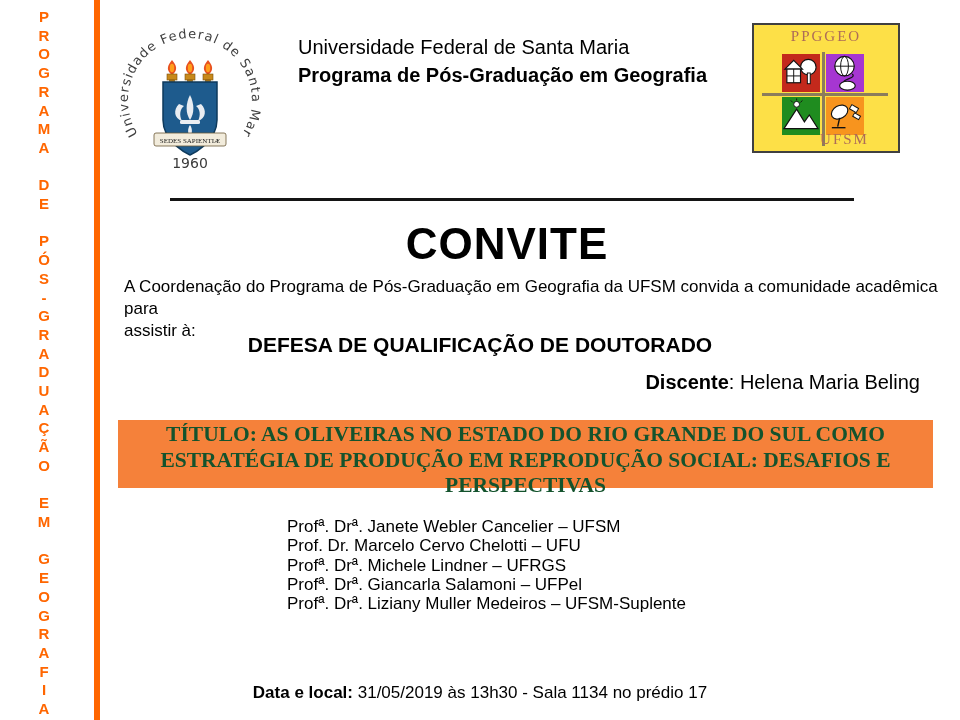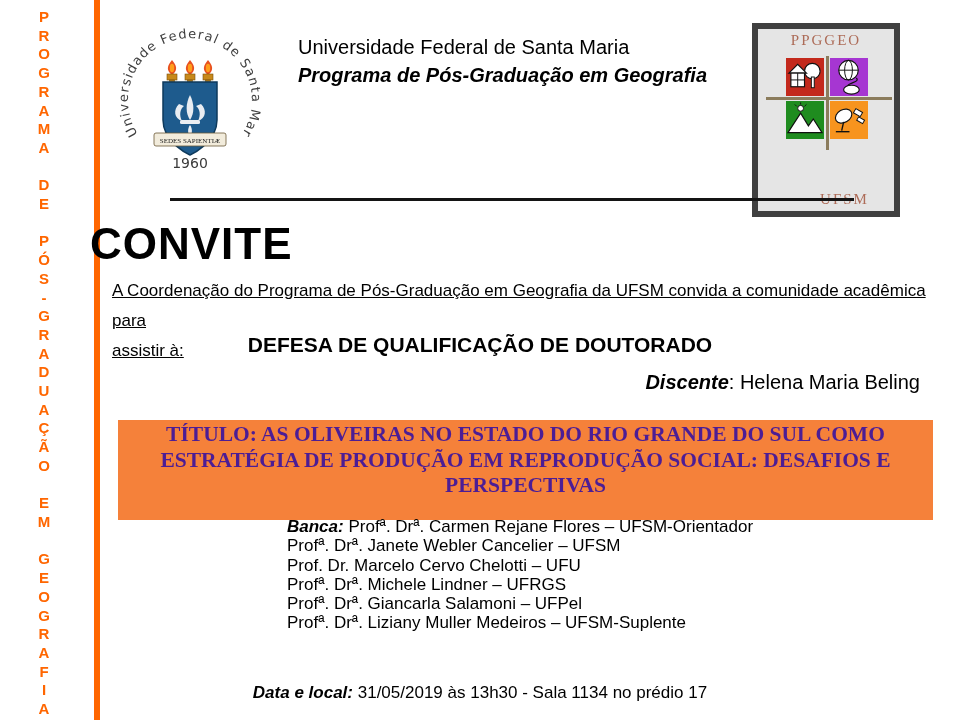--- a/index.html
+++ b/index.html
@@ -1,54 +1,54 @@
 <!DOCTYPE html>
 <html><head>
 <meta charset="utf-8">
 <style>
   html,body{margin:0;padding:0;background:#888;}
   .page{position:relative;width:960px;height:720px;background:#ffffff;overflow:hidden;
         font-family:"Liberation Sans",sans-serif;color:#000;}
-  .b{font-weight:700;font-style:italic;}
+  .b{font-weight:700;}
 
   
   .v-letters{position:absolute;left:32px;top:8px;width:24px;text-align:center;
              font-size:15px;font-weight:700;line-height:18.7px;color:#ff6600;white-space:pre-line;}
   .v-bar{position:absolute;left:94px;top:0;width:6px;height:720px;background:#ff6600;}
 
   
   .ufsm-seal{position:absolute;left:110px;top:25px;width:180px;height:165px;}
   .letterhead{position:absolute;left:298px;top:34px;font-size:20px;line-height:27.5px;}
 
   
-  .ppggeo{position:absolute;left:752px;top:23px;width:148px;height:194px;box-sizing:border-box;
-          border:6px solid #404040;background:#e5e5e5;}
+  .ppggeo{position:absolute;left:752px;top:23px;width:148px;height:130px;box-sizing:border-box;
+          border:2px solid #404040;background:#fde047;}
   .pg-title{position:absolute;left:0;right:0;top:3px;text-align:center;
             font-family:"Liberation Serif",serif;font-size:15px;letter-spacing:2px;color:#ad6c58;}
   .pg-bottom{top:auto;bottom:3px;margin-left:37px;}
   .pg-hline{position:absolute;left:8px;top:68px;width:126px;height:3px;background:#8b7c5c;}
   .pg-vline{position:absolute;left:68px;top:27px;width:3px;height:94px;background:#8b7c5c;}
   .pg-sq{position:absolute;width:38px;height:38px;}
   .pg-red{left:28px;top:29px;background:#c3291c;}
   .pg-purple{left:72px;top:29px;background:#a636d2;}
   .pg-green{left:28px;top:72px;background:#1f8c1f;}
   .pg-orange{left:72px;top:72px;background:#f7941e;}
   .pg-sq svg{width:100%;height:100%;display:block;}
 
   
   .divider{position:absolute;left:170px;top:198px;width:684px;height:3px;background:#141414;}
-  .convite{position:absolute;left:90px;right:36px;top:219px;
+  .convite{position:absolute;left:90px;right:36px;top:219px;text-align:center;
            font-size:44px;font-weight:700;letter-spacing:1px;}
-  .intro{position:absolute;left:112px;top:276px;width:832px;font-size:17px;line-height:30px;
-         white-space:pre-line;text-decoration:underline;}
+  .intro{position:absolute;left:124px;top:276px;width:832px;font-size:17px;line-height:22px;
+         white-space:pre-line;}
   .defesa{position:absolute;left:40px;right:40px;top:333px;text-align:center;
           font-size:21px;font-weight:700;}
   .discente{position:absolute;left:40px;right:40px;top:371px;text-align:right;font-size:20px;}
-  .banner{position:absolute;left:118px;top:420px;width:815px;height:100px;box-sizing:border-box;
-          background:#f5813a;padding:2px 18px;text-align:center;color:#4c1d95;
+  .banner{position:absolute;left:118px;top:420px;width:815px;height:68px;box-sizing:border-box;
+          background:#f5813a;padding:2px 18px;text-align:center;color:#14532d;
           font-family:"Liberation Serif",serif;font-size:21.5px;font-weight:700;line-height:25.5px;}
   .committee{position:absolute;left:287px;top:517px;font-size:17px;line-height:19.3px;}
   .footer{position:absolute;left:40px;right:40px;top:683px;text-align:center;font-size:17px;}
 </style>
 </head>
 <body>
 
 <div class="page">
 
   <div class="v-letters">P
@@ -176,21 +176,20 @@
 assistir à:</div>
   <div class="defesa">DEFESA DE QUALIFICAÇÃO DE DOUTORADO</div>
 
   <div class="discente">
     <span class="b">Discente</span><span>: Helena Maria Beling</span>
   </div>
 
   <div class="banner">TÍTULO: AS OLIVEIRAS NO ESTADO DO RIO GRANDE DO SUL COMO ESTRATÉGIA DE PRODUÇÃO EM REPRODUÇÃO SOCIAL: DESAFIOS E PERSPECTIVAS</div>
 
   <div class="committee">
-    <div><span class="b">Banca:</span> <span>Profª. Drª. Carmen Rejane Flores – UFSM-Orientador</span></div>
     <div>Profª. Drª. Janete Webler Cancelier – UFSM</div>
     <div>Prof. Dr. Marcelo Cervo Chelotti – UFU</div>
     <div>Profª. Drª. Michele Lindner – UFRGS</div>
     <div>Profª. Drª. Giancarla Salamoni – UFPel</div>
     <div>Profª. Drª. Liziany Muller Medeiros – UFSM-Suplente</div>
   </div>
 
   <div class="footer">
     <span class="b">Data e local:</span> <span>31/05/2019 às 13h30 - Sala 1134 no prédio 17</span>
   </div>

